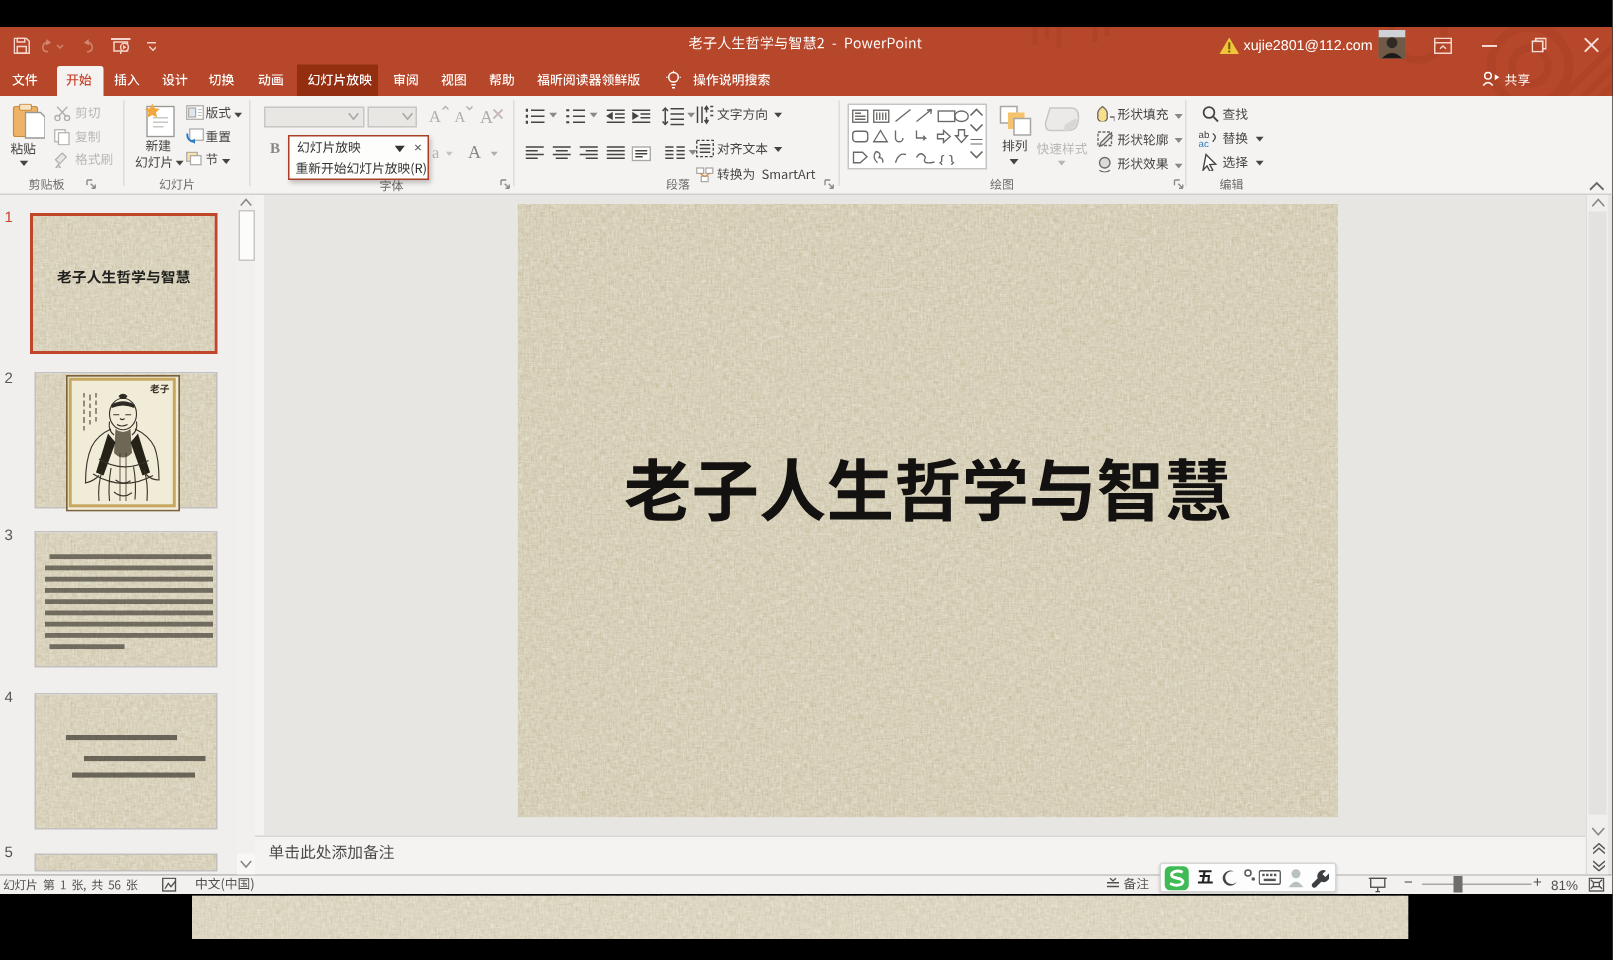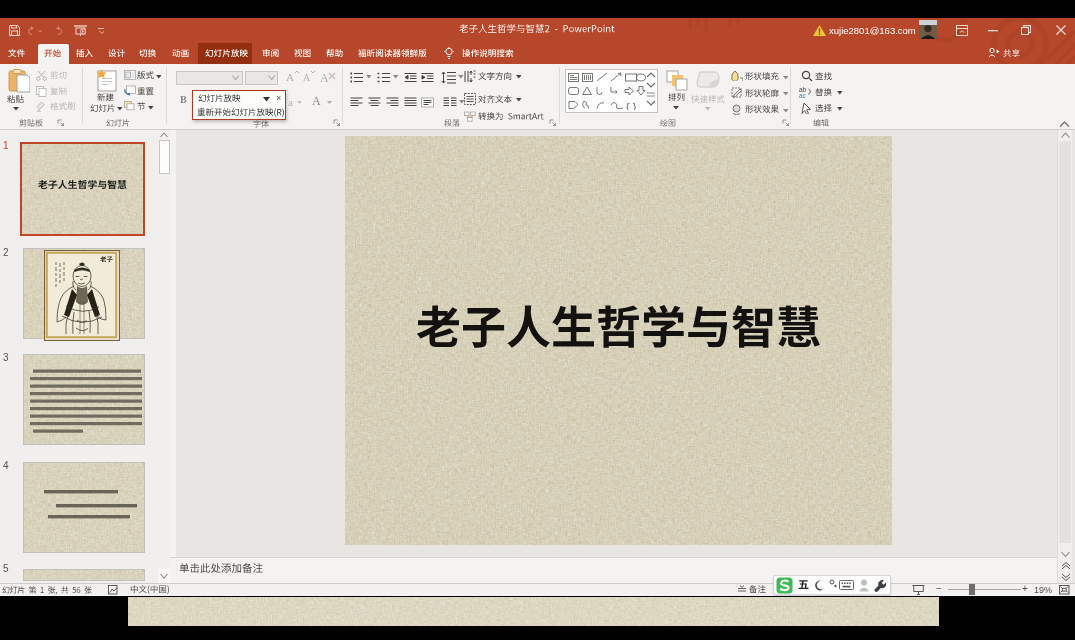--- a/index.html
+++ b/index.html
@@ -68,21 +68,21 @@
     </g>
   </svg>
 <svg class="tx" style="left:459.2px;top:24.0px" width="158" height="12">
     <path transform="translate(0,8.2)" d="M8 -7.6C7.6 -7.1 7.2 -6.7 6.8 -6.2V-6.7H4.5V-8H3.7V-6.7H1.3V-6H3.7V-4.7H0.5V-4.1H4.3C3.1 -3.2 1.7 -2.5 0.3 -2C0.5 -1.8 0.7 -1.5 0.8 -1.4C1.6 -1.7 2.3 -2.1 3 -2.5V-0.5C3 0.4 3.4 0.6 4.6 0.6C4.9 0.6 7 0.6 7.2 0.6C8.3 0.6 8.6 0.3 8.7 -1.1C8.5 -1.1 8.2 -1.2 8 -1.3C7.9 -0.2 7.8 -0 7.2 -0C6.7 -0 5 -0 4.7 -0C3.9 -0 3.8 -0.1 3.8 -0.5V-1.3C5.2 -1.7 6.7 -2.1 7.8 -2.6L7.2 -3.1C6.4 -2.7 5.1 -2.3 3.8 -1.9V-2.9C4.4 -3.3 4.9 -3.6 5.4 -4.1H9V-4.7H6.3C7.1 -5.5 7.9 -6.3 8.6 -7.3ZM4.5 -4.7V-6H6.6C6.2 -5.6 5.7 -5.1 5.2 -4.7Z M13.9 -5.1V-3.8H10V-3H13.9V-0.2C13.9 -0 13.9 0 13.7 0C13.5 0 12.7 0.1 12 0C12.1 0.2 12.2 0.6 12.3 0.8C13.2 0.8 13.8 0.7 14.2 0.6C14.5 0.5 14.7 0.3 14.7 -0.2V-3H18.6V-3.8H14.7V-4.8C15.7 -5.3 17 -6.2 17.8 -7L17.3 -7.4L17.1 -7.3H10.9V-6.6H16.3C15.6 -6.1 14.7 -5.5 13.9 -5.1Z M23.3 -8C23.3 -6.5 23.4 -1.8 19.4 0.2C19.6 0.3 19.9 0.5 20 0.7C22.3 -0.5 23.3 -2.7 23.8 -4.6C24.2 -2.8 25.3 -0.4 27.6 0.7C27.8 0.5 28 0.2 28.2 0.1C24.8 -1.4 24.2 -5.4 24.1 -6.5C24.1 -7.1 24.1 -7.6 24.1 -8Z M30.8 -7.8C30.4 -6.5 29.8 -5.1 29 -4.3C29.2 -4.2 29.5 -4 29.6 -3.9C30 -4.3 30.3 -4.8 30.6 -5.4H32.9V-3.3H30.1V-2.7H32.9V-0.2H29V0.5H37.5V-0.2H33.6V-2.7H36.7V-3.3H33.6V-5.4H37.1V-6.1H33.6V-8H32.9V-6.1H31C31.2 -6.6 31.4 -7.1 31.5 -7.7Z M39.7 -2.6V0.8H40.5V0.4H45.1V0.7H45.8V-2.6ZM40.5 -0.3V-2H45.1V-0.3ZM40.2 -8V-7H38.6V-6.4H40.2V-5.3L38.5 -5.1L38.6 -4.4L40.2 -4.7V-3.6C40.2 -3.5 40.2 -3.5 40 -3.5C39.9 -3.5 39.5 -3.5 39.1 -3.5C39.2 -3.3 39.3 -3.1 39.3 -2.9C39.9 -2.9 40.3 -2.9 40.6 -3C40.8 -3.1 40.9 -3.3 40.9 -3.6V-4.8L42.4 -5L42.3 -5.6L40.9 -5.4V-6.4H42.3V-7H40.9V-8ZM42.8 -7.2V-5.9C42.8 -5 42.7 -4 41.8 -3.3C41.9 -3.2 42.2 -3 42.3 -2.8C43.1 -3.5 43.4 -4.3 43.5 -5.2H45V-2.9H45.7V-5.2H47V-5.8H43.5V-5.8V-6.8C44.6 -6.9 45.8 -7.1 46.6 -7.4L46.1 -7.9C45.3 -7.6 44 -7.4 42.8 -7.2Z M51.9 -3.3V-2.6H48.1V-1.9H51.9V-0.1C51.9 0 51.8 0 51.6 0.1C51.4 0.1 50.8 0.1 50.1 0.1C50.2 0.2 50.3 0.5 50.4 0.7C51.2 0.7 51.8 0.7 52.1 0.6C52.5 0.5 52.6 0.3 52.6 -0.1V-1.9H56.5V-2.6H52.6V-3C53.5 -3.4 54.3 -3.9 54.9 -4.5L54.5 -4.8L54.3 -4.8H49.7V-4.1H53.5C53 -3.8 52.4 -3.5 51.9 -3.3ZM51.5 -7.8C51.8 -7.4 52.1 -6.8 52.2 -6.4H50.2L50.5 -6.6C50.4 -7 50 -7.5 49.6 -7.9L49 -7.6C49.3 -7.3 49.7 -6.8 49.8 -6.4H48.3V-4.5H48.9V-5.8H55.6V-4.5H56.3V-6.4H54.7C55.1 -6.8 55.4 -7.2 55.7 -7.7L55 -7.9C54.7 -7.5 54.3 -6.8 54 -6.4H52.4L52.9 -6.6C52.8 -7 52.5 -7.6 52.2 -8.1Z M57.5 -2.3V-1.6H63.5V-2.3ZM59.5 -7.8C59.2 -6.5 58.9 -4.7 58.6 -3.6L59.2 -3.6H59.3H64.7C64.4 -1.4 64.2 -0.4 63.8 -0.1C63.7 -0 63.6 -0 63.4 -0C63.1 -0 62.3 -0 61.6 -0.1C61.7 0.1 61.8 0.4 61.9 0.6C62.5 0.6 63.2 0.7 63.6 0.6C64 0.6 64.2 0.6 64.5 0.3C64.9 -0.1 65.2 -1.2 65.4 -3.9C65.5 -4 65.5 -4.3 65.5 -4.3H59.5C59.6 -4.8 59.7 -5.4 59.9 -6H65.3V-6.7H60L60.2 -7.7Z M72.3 -6.6H74.3V-4.5H72.3ZM71.7 -7.2V-3.9H75V-7.2ZM69.1 -1.1H73.5V-0.2H69.1ZM69.1 -1.7V-2.6H73.5V-1.7ZM68.4 -3.2V0.8H69.1V0.4H73.5V0.7H74.2V-3.2ZM68 -8C67.8 -7.3 67.5 -6.6 67 -6.1C67.1 -6 67.4 -5.9 67.5 -5.7C67.8 -6 68 -6.3 68.1 -6.6H69V-6.1L68.9 -5.7H67V-5.1H68.8C68.6 -4.5 68.1 -3.9 66.9 -3.4C67 -3.3 67.3 -3.1 67.3 -2.9C68.3 -3.4 68.9 -3.9 69.2 -4.5C69.7 -4.2 70.4 -3.6 70.7 -3.4L71.2 -3.9C70.9 -4.1 69.8 -4.8 69.5 -5L69.5 -5.1H71.3V-5.7H69.6L69.6 -6.1V-6.6H71V-7.2H68.4C68.5 -7.4 68.6 -7.6 68.7 -7.9Z M78.7 -1.5V-0.2C78.7 0.5 78.9 0.6 80 0.6C80.2 0.6 81.9 0.6 82.1 0.6C82.9 0.6 83.1 0.4 83.2 -0.6C83 -0.7 82.8 -0.8 82.6 -0.9C82.6 -0.1 82.5 0 82 0C81.7 0 80.3 0 80 0C79.5 0 79.4 -0 79.4 -0.3V-1.5ZM80.1 -1.5C80.5 -1.2 81.1 -0.8 81.3 -0.5L81.8 -0.9C81.5 -1.2 81 -1.6 80.5 -1.9ZM83.4 -1.3C83.7 -0.8 84.2 0 84.3 0.5L85 0.3C84.8 -0.2 84.4 -0.9 84 -1.5ZM77.5 -1.4C77.3 -0.9 77 -0.2 76.7 0.2L77.3 0.5C77.6 0.1 77.9 -0.6 78.1 -1.2ZM77.7 -3.4V-3H83.3V-2.4H77.3V-1.9H84V-4.5H77.4V-4H83.3V-3.4ZM76.6 -5.6V-5.1H78.3V-4.6H78.9V-5.1H80.4V-5.6H78.9V-6.1H80.2V-6.5H78.9V-7H80.3V-7.5H78.9V-8H78.3V-7.5H76.8V-7H78.3V-6.5H77V-6.1H78.3V-5.6ZM82.4 -8V-7.5H80.9V-7H82.4V-6.5H81.1V-6.1H82.4V-5.6H80.8V-5.1H82.4V-4.6H83.1V-5.1H84.8V-5.6H83.1V-6.1H84.5V-6.5H83.1V-7H84.6V-7.5H83.1V-8Z M85.9 0H90.3V-0.8H88.4C88 -0.8 87.6 -0.7 87.2 -0.7C88.9 -2.2 90 -3.6 90 -5C90 -6.3 89.2 -7.1 87.9 -7.1C87 -7.1 86.4 -6.7 85.9 -6.1L86.4 -5.6C86.8 -6 87.3 -6.4 87.8 -6.4C88.7 -6.4 89.1 -5.8 89.1 -5C89.1 -3.8 88.1 -2.4 85.9 -0.5Z M96 -2.3H98.4V-3H96Z M104.5 0H105.4V-2.8H106.6C108.1 -2.8 109.1 -3.4 109.1 -4.9C109.1 -6.4 108.1 -7 106.5 -7H104.5ZM105.4 -3.5V-6.3H106.4C107.6 -6.3 108.2 -5.9 108.2 -4.9C108.2 -3.9 107.7 -3.5 106.4 -3.5Z M112.5 0.1C113.7 0.1 114.8 -0.9 114.8 -2.6C114.8 -4.3 113.7 -5.3 112.5 -5.3C111.2 -5.3 110.1 -4.3 110.1 -2.6C110.1 -0.9 111.2 0.1 112.5 0.1ZM112.5 -0.6C111.6 -0.6 111 -1.4 111 -2.6C111 -3.8 111.6 -4.6 112.5 -4.6C113.4 -4.6 114 -3.8 114 -2.6C114 -1.4 113.4 -0.6 112.5 -0.6Z M117 0H118L118.8 -2.8C118.9 -3.3 119 -3.7 119.1 -4.3H119.2C119.3 -3.7 119.4 -3.3 119.5 -2.8L120.3 0H121.3L122.7 -5.2H121.9L121.1 -2.2C121 -1.7 120.9 -1.2 120.8 -0.7H120.8C120.6 -1.2 120.5 -1.7 120.4 -2.2L119.6 -5.2H118.7L117.9 -2.2C117.8 -1.7 117.7 -1.2 117.6 -0.7H117.6C117.4 -1.2 117.4 -1.7 117.2 -2.2L116.5 -5.2H115.6Z M125.9 0.1C126.6 0.1 127.2 -0.1 127.6 -0.4L127.3 -1C126.9 -0.7 126.5 -0.6 126 -0.6C125 -0.6 124.4 -1.3 124.3 -2.4H127.8C127.8 -2.5 127.8 -2.7 127.8 -2.9C127.8 -4.3 127.1 -5.3 125.8 -5.3C124.6 -5.3 123.5 -4.3 123.5 -2.6C123.5 -0.9 124.5 0.1 125.9 0.1ZM124.3 -3C124.4 -4 125 -4.6 125.8 -4.6C126.6 -4.6 127.1 -4 127.1 -3Z M129.1 0H130V-3.3C130.3 -4.2 130.8 -4.5 131.3 -4.5C131.5 -4.5 131.6 -4.5 131.8 -4.4L131.9 -5.2C131.8 -5.3 131.6 -5.3 131.4 -5.3C130.8 -5.3 130.3 -4.9 129.9 -4.2H129.9L129.8 -5.2H129.1Z M132.9 0H133.7V-2.8H134.9C136.4 -2.8 137.5 -3.4 137.5 -4.9C137.5 -6.4 136.4 -7 134.9 -7H132.9ZM133.7 -3.5V-6.3H134.7C136 -6.3 136.6 -5.9 136.6 -4.9C136.6 -3.9 136 -3.5 134.8 -3.5Z M140.8 0.1C142.1 0.1 143.2 -0.9 143.2 -2.6C143.2 -4.3 142.1 -5.3 140.8 -5.3C139.5 -5.3 138.4 -4.3 138.4 -2.6C138.4 -0.9 139.5 0.1 140.8 0.1ZM140.8 -0.6C139.9 -0.6 139.3 -1.4 139.3 -2.6C139.3 -3.8 139.9 -4.6 140.8 -4.6C141.7 -4.6 142.3 -3.8 142.3 -2.6C142.3 -1.4 141.7 -0.6 140.8 -0.6Z M144.6 0H145.4V-5.2H144.6ZM145 -6.2C145.3 -6.2 145.6 -6.5 145.6 -6.8C145.6 -7.1 145.3 -7.4 145 -7.4C144.6 -7.4 144.4 -7.1 144.4 -6.8C144.4 -6.5 144.6 -6.2 145 -6.2Z M147.2 0H148V-3.7C148.6 -4.3 148.9 -4.5 149.4 -4.5C150.1 -4.5 150.4 -4.1 150.4 -3.2V0H151.3V-3.3C151.3 -4.6 150.8 -5.3 149.7 -5.3C149 -5.3 148.5 -4.9 148 -4.4H148L147.9 -5.2H147.2Z M154.6 0.1C154.9 0.1 155.2 0 155.5 -0.1L155.4 -0.7C155.2 -0.6 155 -0.6 154.8 -0.6C154.2 -0.6 154 -0.9 154 -1.6V-4.5H155.4V-5.2H154V-6.6H153.3L153.2 -5.2L152.3 -5.1V-4.5H153.1V-1.6C153.1 -0.6 153.5 0.1 154.6 0.1Z" fill="#ffffff"></path>
   </svg>
 <svg class="ab" style="left:813px;top:25px" width="13" height="11">
     <path d="M6.5 0 L13 11 L0 11 Z" fill="#f0c53a"></path>
     <rect x="5.8" y="3.2" width="1.4" height="4.6" fill="#7a5b00"></rect>
     <rect x="5.8" y="8.6" width="1.4" height="1.4" fill="#7a5b00"></rect>
   </svg>
-<div class="ab" style="left:829px;top:25px;width:100px;height:12px;color:#fff;font-size:9.5px">xujie2801@163.com</div>
+<div class="ab" style="left:829px;top:25px;width:100px;height:12px;color:#fff;font-size:9.5px">xujie2801@112.com</div>
 <div class="ab" style="left:919px;top:20px;width:18px;height:19px;background:#86674f"></div>
 <svg class="ab" style="left:919px;top:20px" width="18" height="19">
     <rect width="18" height="5" fill="#cfd3d8"></rect>
     <rect y="5" width="18" height="14" fill="#6e5a47"></rect>
     <circle cx="9" cy="8.5" r="3.6" fill="#2e2a26"></circle>
     <path d="M2 19 q7 -7.5 14 0 z" fill="#1c1a18"></path>
   </svg>
 <svg class="ab" style="left:956px;top:25px" width="12" height="11">
     <g stroke="#f5d5cb" fill="none" stroke-width="1">
       <rect x="0.5" y="0.5" width="11" height="10"></rect>
@@ -753,21 +753,21 @@
     <g fill="none" stroke="#504e4c" stroke-width="0.9">
       <path d="M0.5 0.5 h12"></path>
       <rect x="1.8" y="0.5" width="9.4" height="6"></rect>
       <path d="M5 9.5 h3 M6.5 6.5 v3"></path>
     </g>
   </svg>
 <div class="ab" style="left:936px;top:583px;width:10px;height:11px;color:#504e4c;font-size:10px">−</div>
 <div class="ab" style="left:948px;top:589px;width:73px;height:1.4px;background:#a9a7a5"></div>
 <div class="ab" style="left:969px;top:584px;width:6px;height:11px;background:#6f6d6b"></div>
 <div class="ab" style="left:1022px;top:583px;width:10px;height:11px;color:#504e4c;font-size:10px">+</div>
-<div class="ab" style="left:1034px;top:584.5px;width:26px;height:10px;color:#504e4c;font-size:9px">19%</div>
+<div class="ab" style="left:1034px;top:584.5px;width:26px;height:10px;color:#504e4c;font-size:9px">81%</div>
 <svg class="ab" style="left:1059px;top:585px" width="11" height="10">
     <g fill="none" stroke="#504e4c" stroke-width="0.9">
       <rect x="0.5" y="0.5" width="9.5" height="8.5"></rect>
       <path d="M3 3 l-1.5 -1.5 M7.5 3 l1.5 -1.5 M3 6 l-1.5 1.5 M7.5 6 l1.5 1.5"></path>
       <rect x="3.3" y="3.3" width="3.9" height="2.8"></rect>
     </g>
   </svg>
 <div class="ab" style="left:0;top:596px;width:1075px;height:44px;background:#000"></div>
 <svg class="ab" style="left:128px;top:597px" width="811" height="29">
     <rect width="811" height="29" fill="#d2cab0" filter="url(#linen)"></rect>

